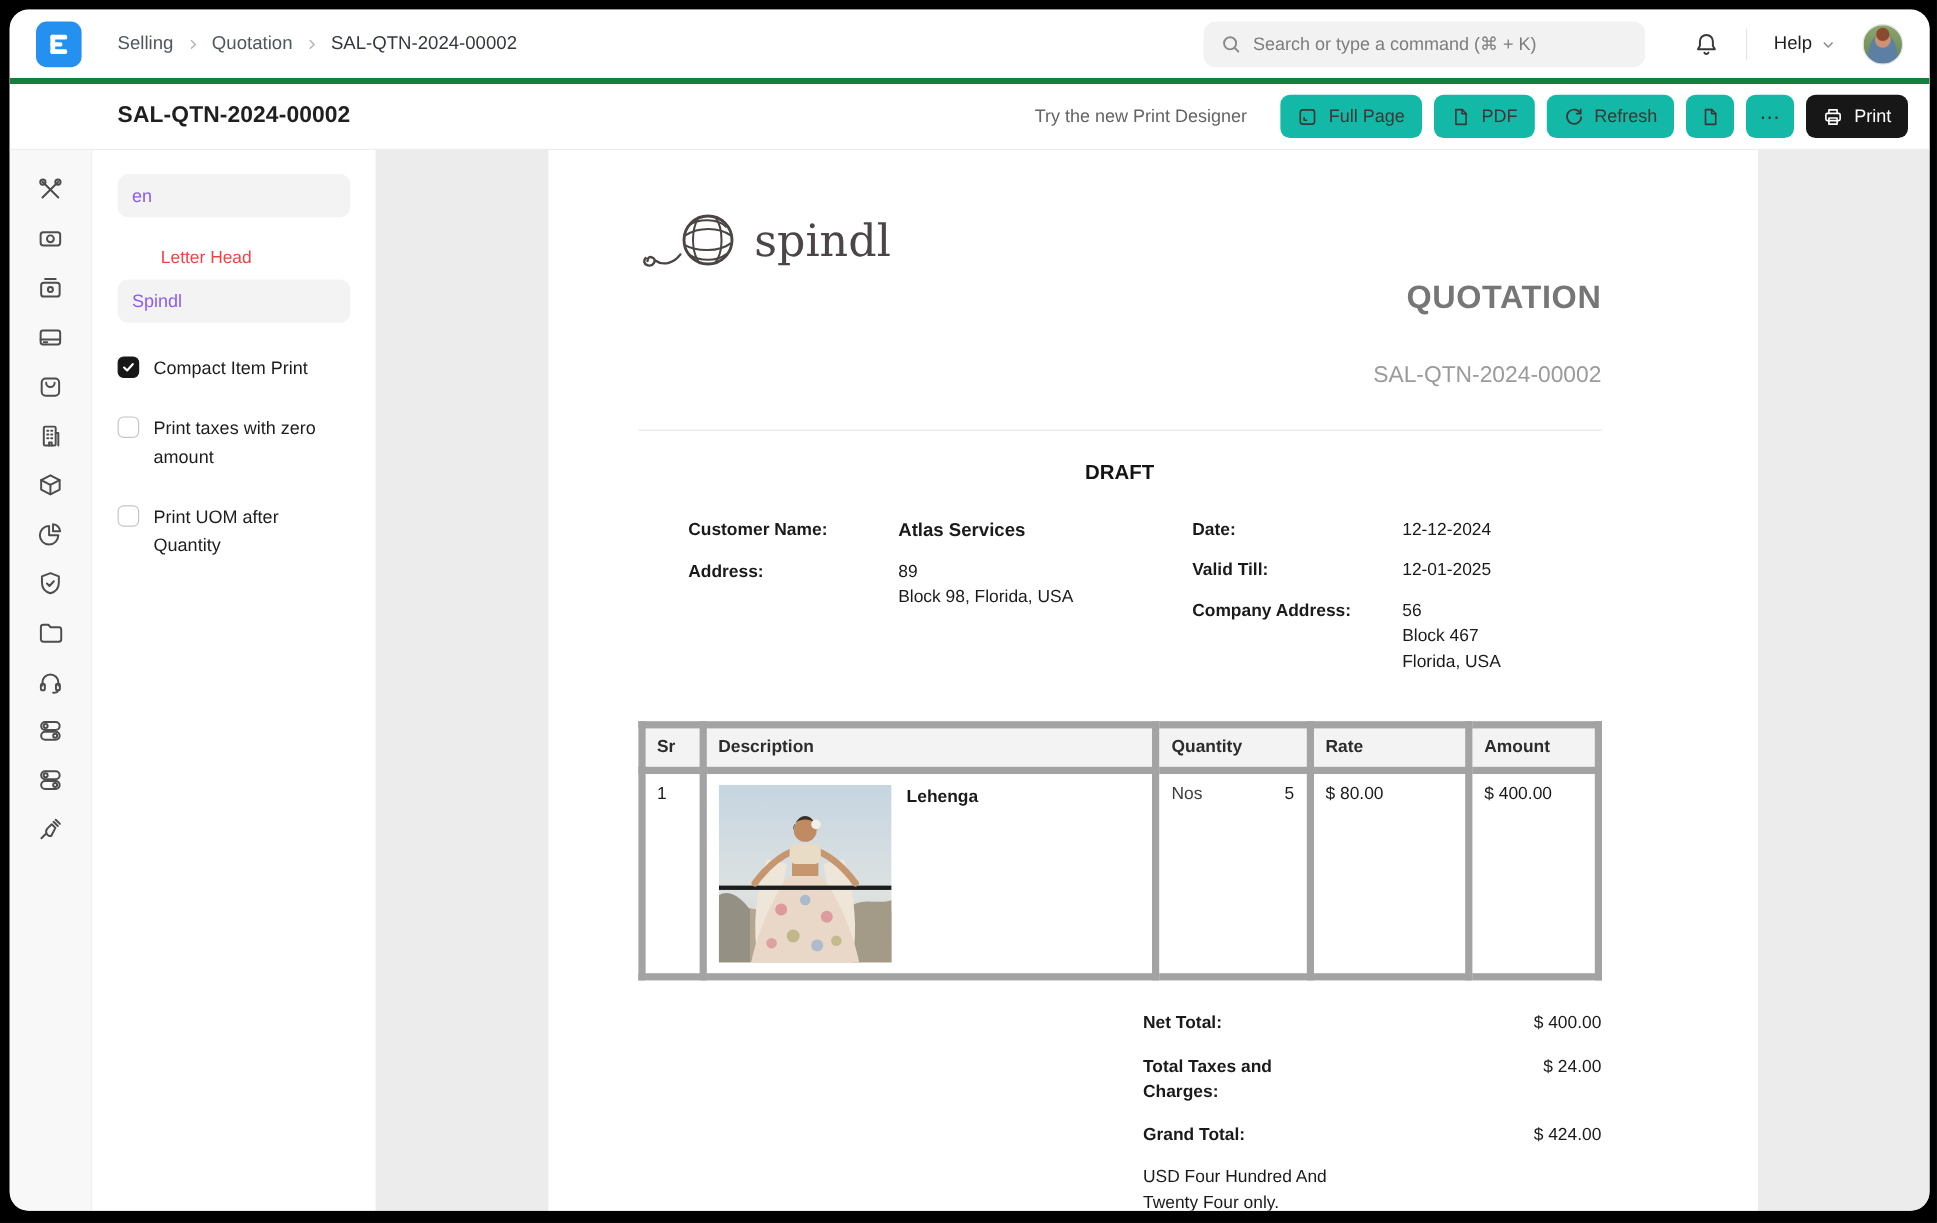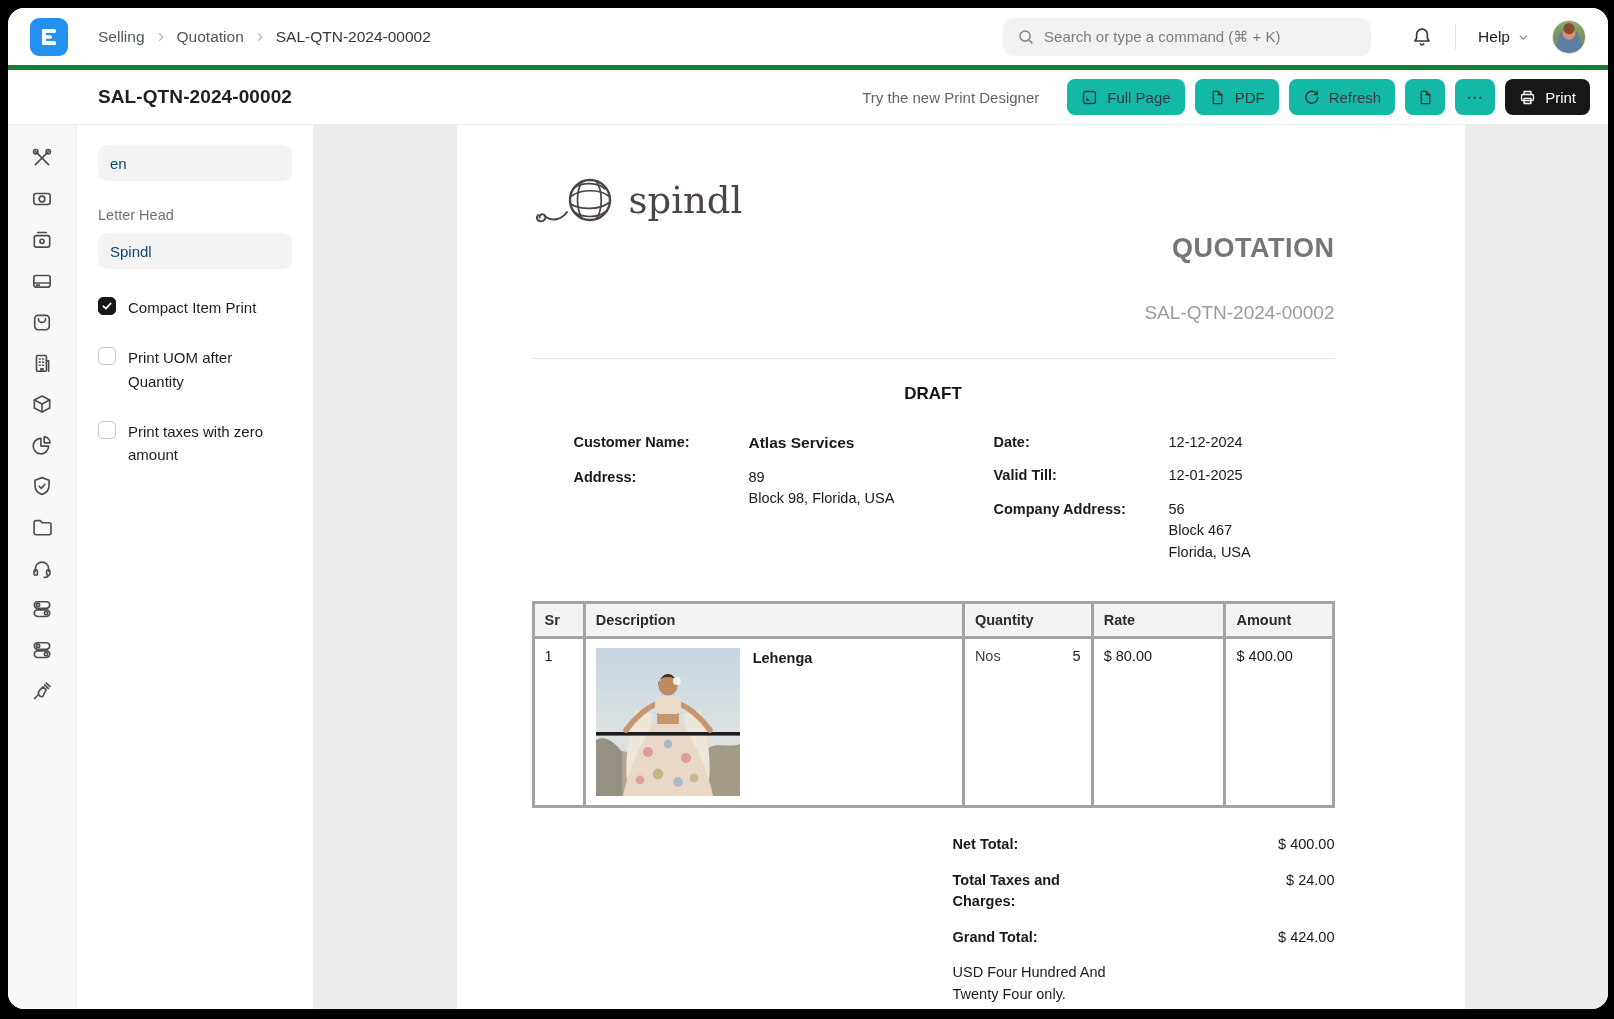--- a/index.html
+++ b/index.html
@@ -48,22 +48,22 @@
 
   
   .body-row { flex:1; display:flex; min-height:0; }
   .rail { width:69px; flex:0 0 69px; background:#f8f8f8; border-right:1px solid #ededed;
           display:flex; flex-direction:column; align-items:center; padding-top:22px; gap:19px; }
   .rail-icon { width:22px; height:22px; color:#4d4d4d; cursor:pointer; display:flex; }
 
   .main-col { flex:1; display:flex; min-width:0; }
   .settings { width:236px; flex:0 0 236px; background:#fff; padding:20px 21px 0 21px; }
   .fld-input { width:100%; height:36px; background:#f3f3f3; border:none; border-radius:9px;
-               padding:0 12px; font-size:15px; color:#0c4a6e; font-family:inherit; }
-  .fld-label { margin-top:26px; font-size:14.5px; color:#737373; }
+               padding:0 12px; font-size:15px; color:#8b5cf6; font-family:inherit; }
+  .fld-label { margin-top:26px; font-size:14.5px; color:#ef4444;margin-left:36px; }
   .fld-label + .fld-input { margin-top:10px; }
   .cb-row { display:flex; align-items:flex-start; gap:12px; margin-top:27px; cursor:pointer; }
   .cb-box { width:18px; height:18px; border-radius:5px; border:1px solid #c6c6c6; background:#fff;
             flex:0 0 18px; margin-top:1px; display:flex; align-items:center; justify-content:center; }
   .cb-box svg { display:none; }
   .cb-box.is-checked { background:#171717; border-color:#171717; }
   .cb-box.is-checked svg { display:block; }
   .cb-label { font-size:15px; color:#1d1d1d; line-height:1.55; }
 
   
@@ -80,21 +80,21 @@
 
   .details { display:flex; font-size:14.5px; color:#1a1a1a; }
   .det-col-left  { width:420px; flex:0 0 420px; }
   .det-col-right { flex:1; }
   .det-row { display:grid; grid-template-columns:175px 1fr; margin-bottom:12px; line-height:1.48;margin-left:42px; }
   .det-label { font-weight:700; }
   .det-value.strong { font-weight:700; font-size:15.5px; }
   .det-line { display:block; }
 
   .items-table { width:100%; border-collapse:collapse; margin-top:26px; font-size:14.5px; color:#1a1a1a; }
-  .items-table th, .items-table td { border:3px solid #a3a3a3; }
+  .items-table th, .items-table td { border:6px solid #a3a3a3; }
   .items-table th { background:#f3f3f3; font-weight:700; color:#2c2c2c; text-align:left;
                     padding:8px 10px; }
   .items-table th.num, .items-table td.num { text-align:left; }
   .items-table td { vertical-align:top; padding:9px 10px; }
   .desc-cell { display:flex; align-items:flex-start; gap:13px; }
   .item-name { font-weight:700; margin-top:2px; }
   .qty-cell { display:flex; justify-content:space-between; }
   .uom { color:#3d3d3d; }
 
   .totals { width:382px; margin-left:auto; margin-top:26px; font-size:14.5px; color:#1a1a1a; }
@@ -329,27 +329,27 @@
             <svg width="12" height="12" viewBox="0 0 20 20" fill="none" stroke="#fff" stroke-width="3" stroke-linecap="round" stroke-linejoin="round">
                 <path d="M4 10.5 L8.2 14.5 L16 5.8"></path>
               </svg>
           </span>
           <span class="cb-label">Compact Item Print</span>
         </div>
         <div class="cb-row">
           <span class="cb-box">
             
           </span>
-          <span class="cb-label">Print UOM after Quantity</span>
+          <span class="cb-label">Print taxes with zero amount</span>
         </div>
         <div class="cb-row">
           <span class="cb-box">
             
           </span>
-          <span class="cb-label">Print taxes with zero amount</span>
+          <span class="cb-label">Print UOM after Quantity</span>
         </div>
       </div>
 
       <div class="preview">
         <div class="print-page">
 
           <div class="letterhead">
             <span style="display:flex;">
               <svg width="90" height="54" viewBox="0 0 90 54" fill="none" stroke="#4b4544" stroke-width="2" stroke-linecap="round">
                 <path d="M6 42 c-4 5 4 9 7 4 c2.6-4.4-5.4-7.4-5.4-1.4 M14 44 c7 5 16 2 21-5"></path>

